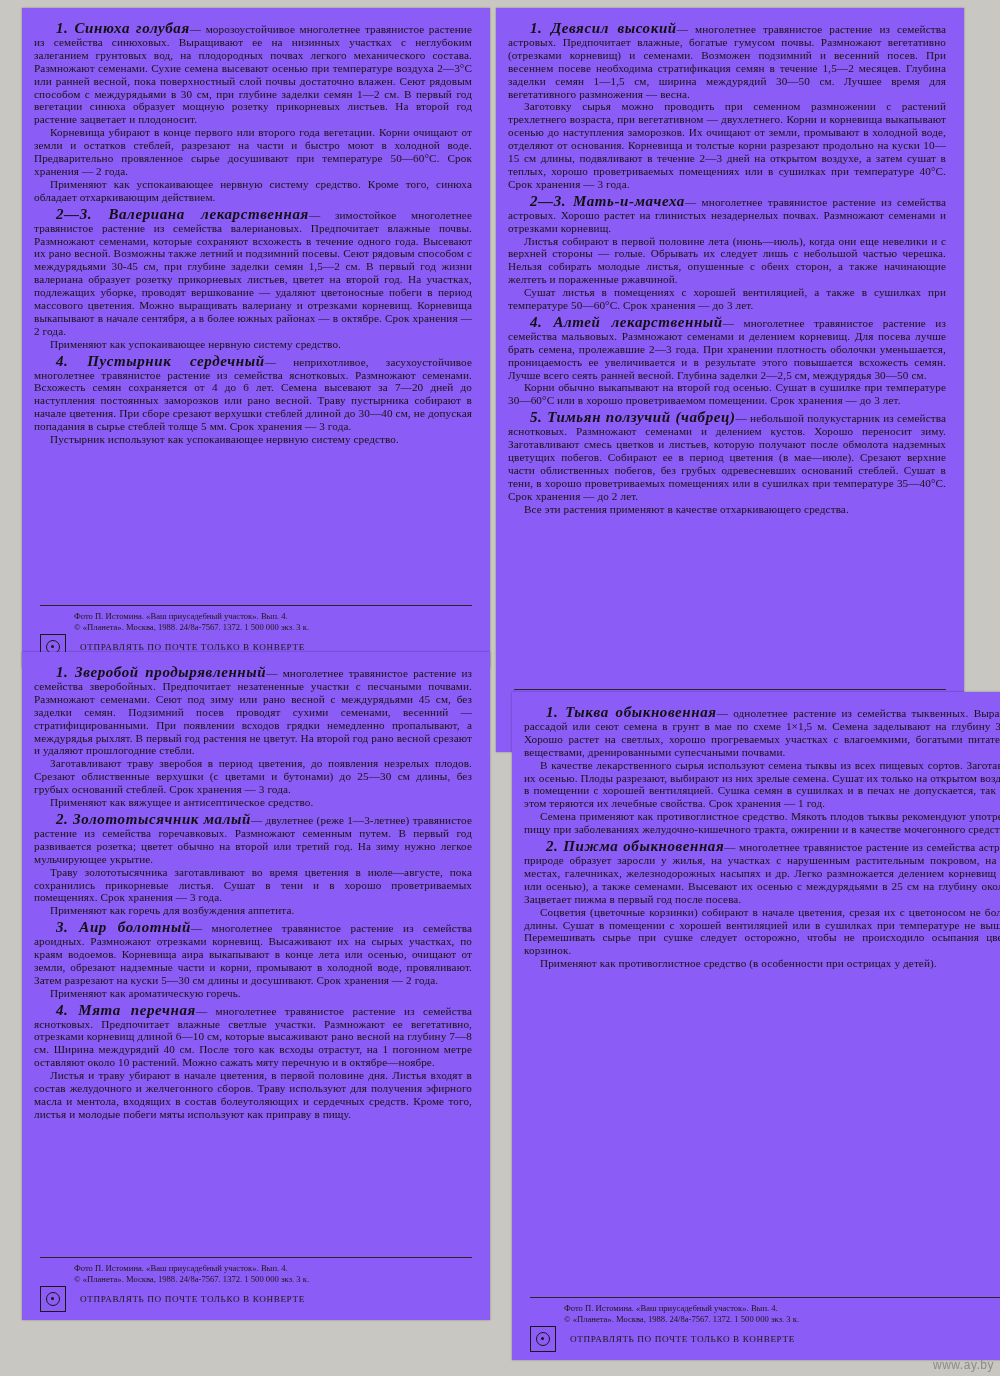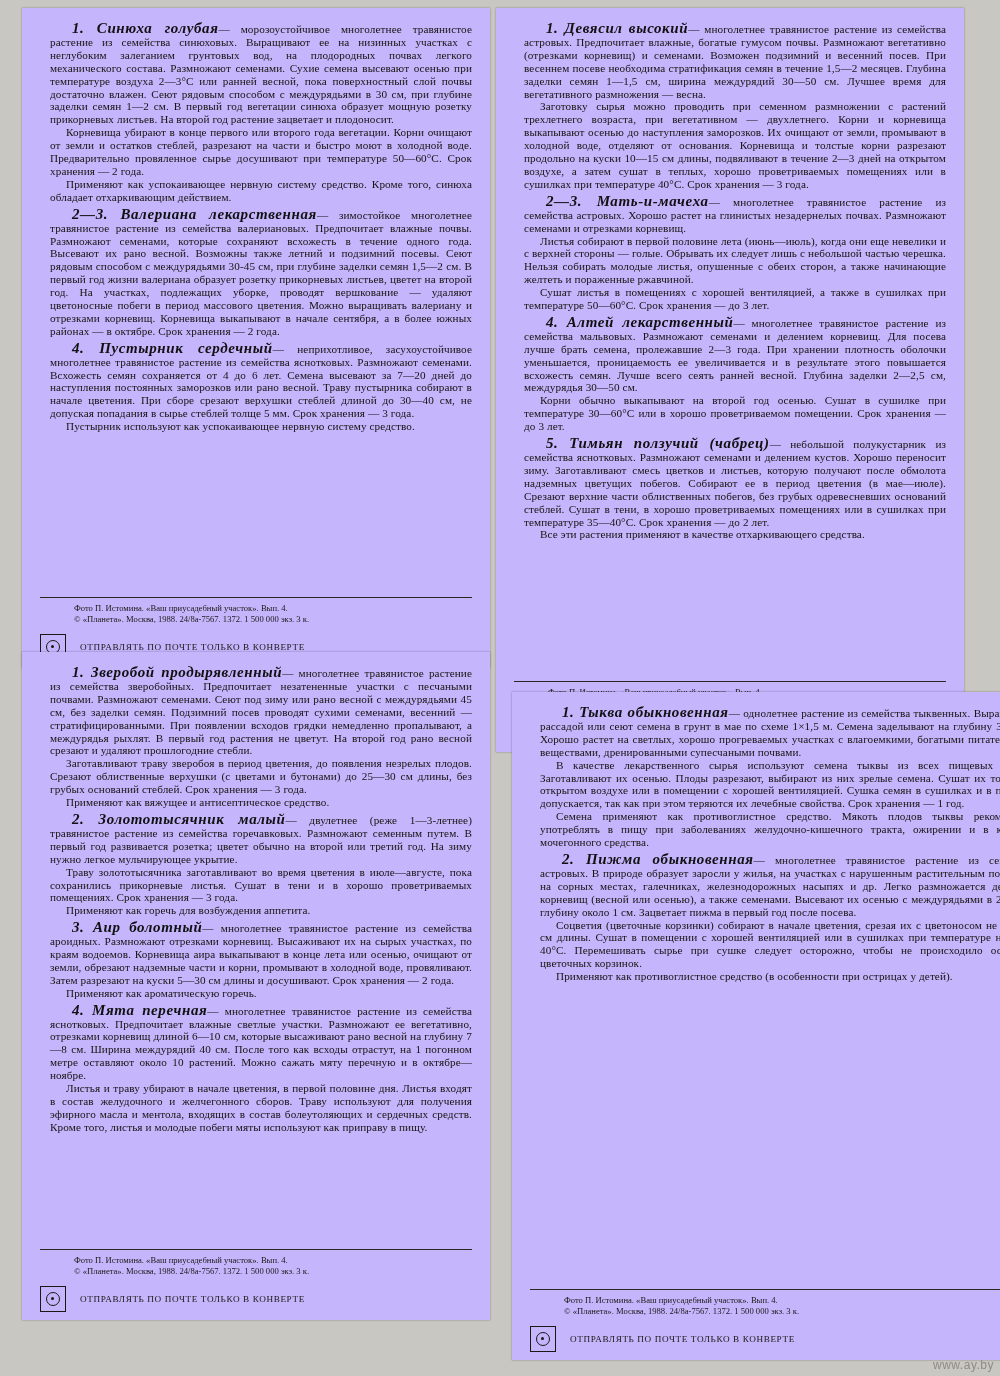--- a/index.html
+++ b/index.html
@@ -15,24 +15,24 @@
     overflow: hidden;
   }
   .sheet {
     position: absolute;
     width: 1000px;
     height: 1376px;
     background: #c9c7c2;
   }
   .card {
     position: absolute;
-    background: #c4b5fd;
+    background: #8b5cf6;
     box-shadow: 0 0 2px rgba(0,0,0,0.35);
     box-sizing: border-box;
-    padding: 14px 18px 10px 28px;
+    padding: 14px 18px 10px 12px;
     overflow: hidden;
   }
   .card.tl { left: 22px;  top: 8px;   width: 468px; height: 660px; }
   .card.tr { left: 496px; top: 8px;   width: 468px; height: 744px; }
   .card.bl { left: 22px;  top: 652px; width: 468px; height: 668px; }
   .card.br { left: 512px; top: 692px; width: 544px; height: 668px; }
 
   .entry {
     margin-bottom: 4px;
   }
@@ -71,21 +71,21 @@
   }
   .credits {
     font-size: 8.6px;
     line-height: 10.5px;
     color: #1b1813;
     margin-left: 34px;
   }
   .footer-bottom {
     display: flex;
     align-items: center;
-    margin-top: 10px;
+    margin-top: 2px;
   }
   .logo {
     width: 26px;
     height: 26px;
     border: 1.6px solid #1b1813;
     box-sizing: border-box;
     margin-right: 14px;
     position: relative;
     flex: 0 0 auto;
   }
@@ -127,20 +127,21 @@
 <div class="sheet">
 
   <div class="card tl">
     <div class="entry">
       <p class="first"><span class="title">1. Синюха голубая</span><span class="lead">— морозоустойчивое многолетнее травянистое растение из семейства синюховых. Выращивают ее на низинных участках с неглубоким залеганием грунтовых вод, на плодородных почвах легкого механического состава. Размножают семенами. Сухие семена высевают осенью при температуре воздуха 2—3°С или ранней весной, пока поверхностный слой почвы достаточно влажен. Сеют рядовым способом с междурядьями в 30 см, при глубине заделки семян 1—2 см. В первый год вегетации синюха образует мощную розетку прикорневых листьев. На второй год растение зацветает и плодоносит.</span></p>
       <p>Корневища убирают в конце первого или второго года вегетации. Корни очищают от земли и остатков стеблей, разрезают на части и быстро моют в холодной воде. Предварительно провяленное сырье досушивают при температуре 50—60°С. Срок хранения — 2 года.</p>
       <p>Применяют как успокаивающее нервную систему средство. Кроме того, синюха обладает отхаркивающим действием.</p>
     </div>
     <div class="entry">
       <p class="first"><span class="title">2—3. Валериана лекарственная</span><span class="lead">— зимостойкое многолетнее травянистое растение из семейства валериановых. Предпочитает влажные почвы. Размножают семенами, которые сохраняют всхожесть в течение одного года. Высевают их рано весной. Возможны также летний и подзимний посевы. Сеют рядовым способом с междурядьями 30-45 см, при глубине заделки семян 1,5—2 см. В первый год жизни валериана образует розетку прикорневых листьев, цветет на второй год. На участках, подлежащих уборке, проводят вершкование — удаляют цветоносные побеги в период массового цветения. Можно выращивать валериану и отрезками корневищ. Корневища выкапывают в начале сентября, а в более южных районах — в октябре. Срок хранения — 2 года.</span></p>
+      <p>Применяют как успокаивающее нервную систему средство.</p>
     </div>
     <div class="entry">
       <p class="first"><span class="title">4. Пустырник сердечный</span><span class="lead">— неприхотливое, засухоустойчивое многолетнее травянистое растение из семейства яснотковых. Размножают семенами. Всхожесть семян сохраняется от 4 до 6 лет. Семена высевают за 7—20 дней до наступления постоянных заморозков или рано весной. Траву пустырника собирают в начале цветения. При сборе срезают верхушки стеблей длиной до 30—40 см, не допуская попадания в сырье стеблей толще 5 мм. Срок хранения — 3 года.</span></p>
       <p>Пустырник используют как успокаивающее нервную систему средство.</p>
     </div>
 
     <div class="footer">
       <div class="rule"></div>
       <div class="credits">Фото П. Истомина. «Ваш приусадебный участок». Вып. 4.</div>
       <div class="credits">© «Планета». Москва, 1988. 24/8а-7567. 1372. 1 500 000 экз. 3 к.</div>

